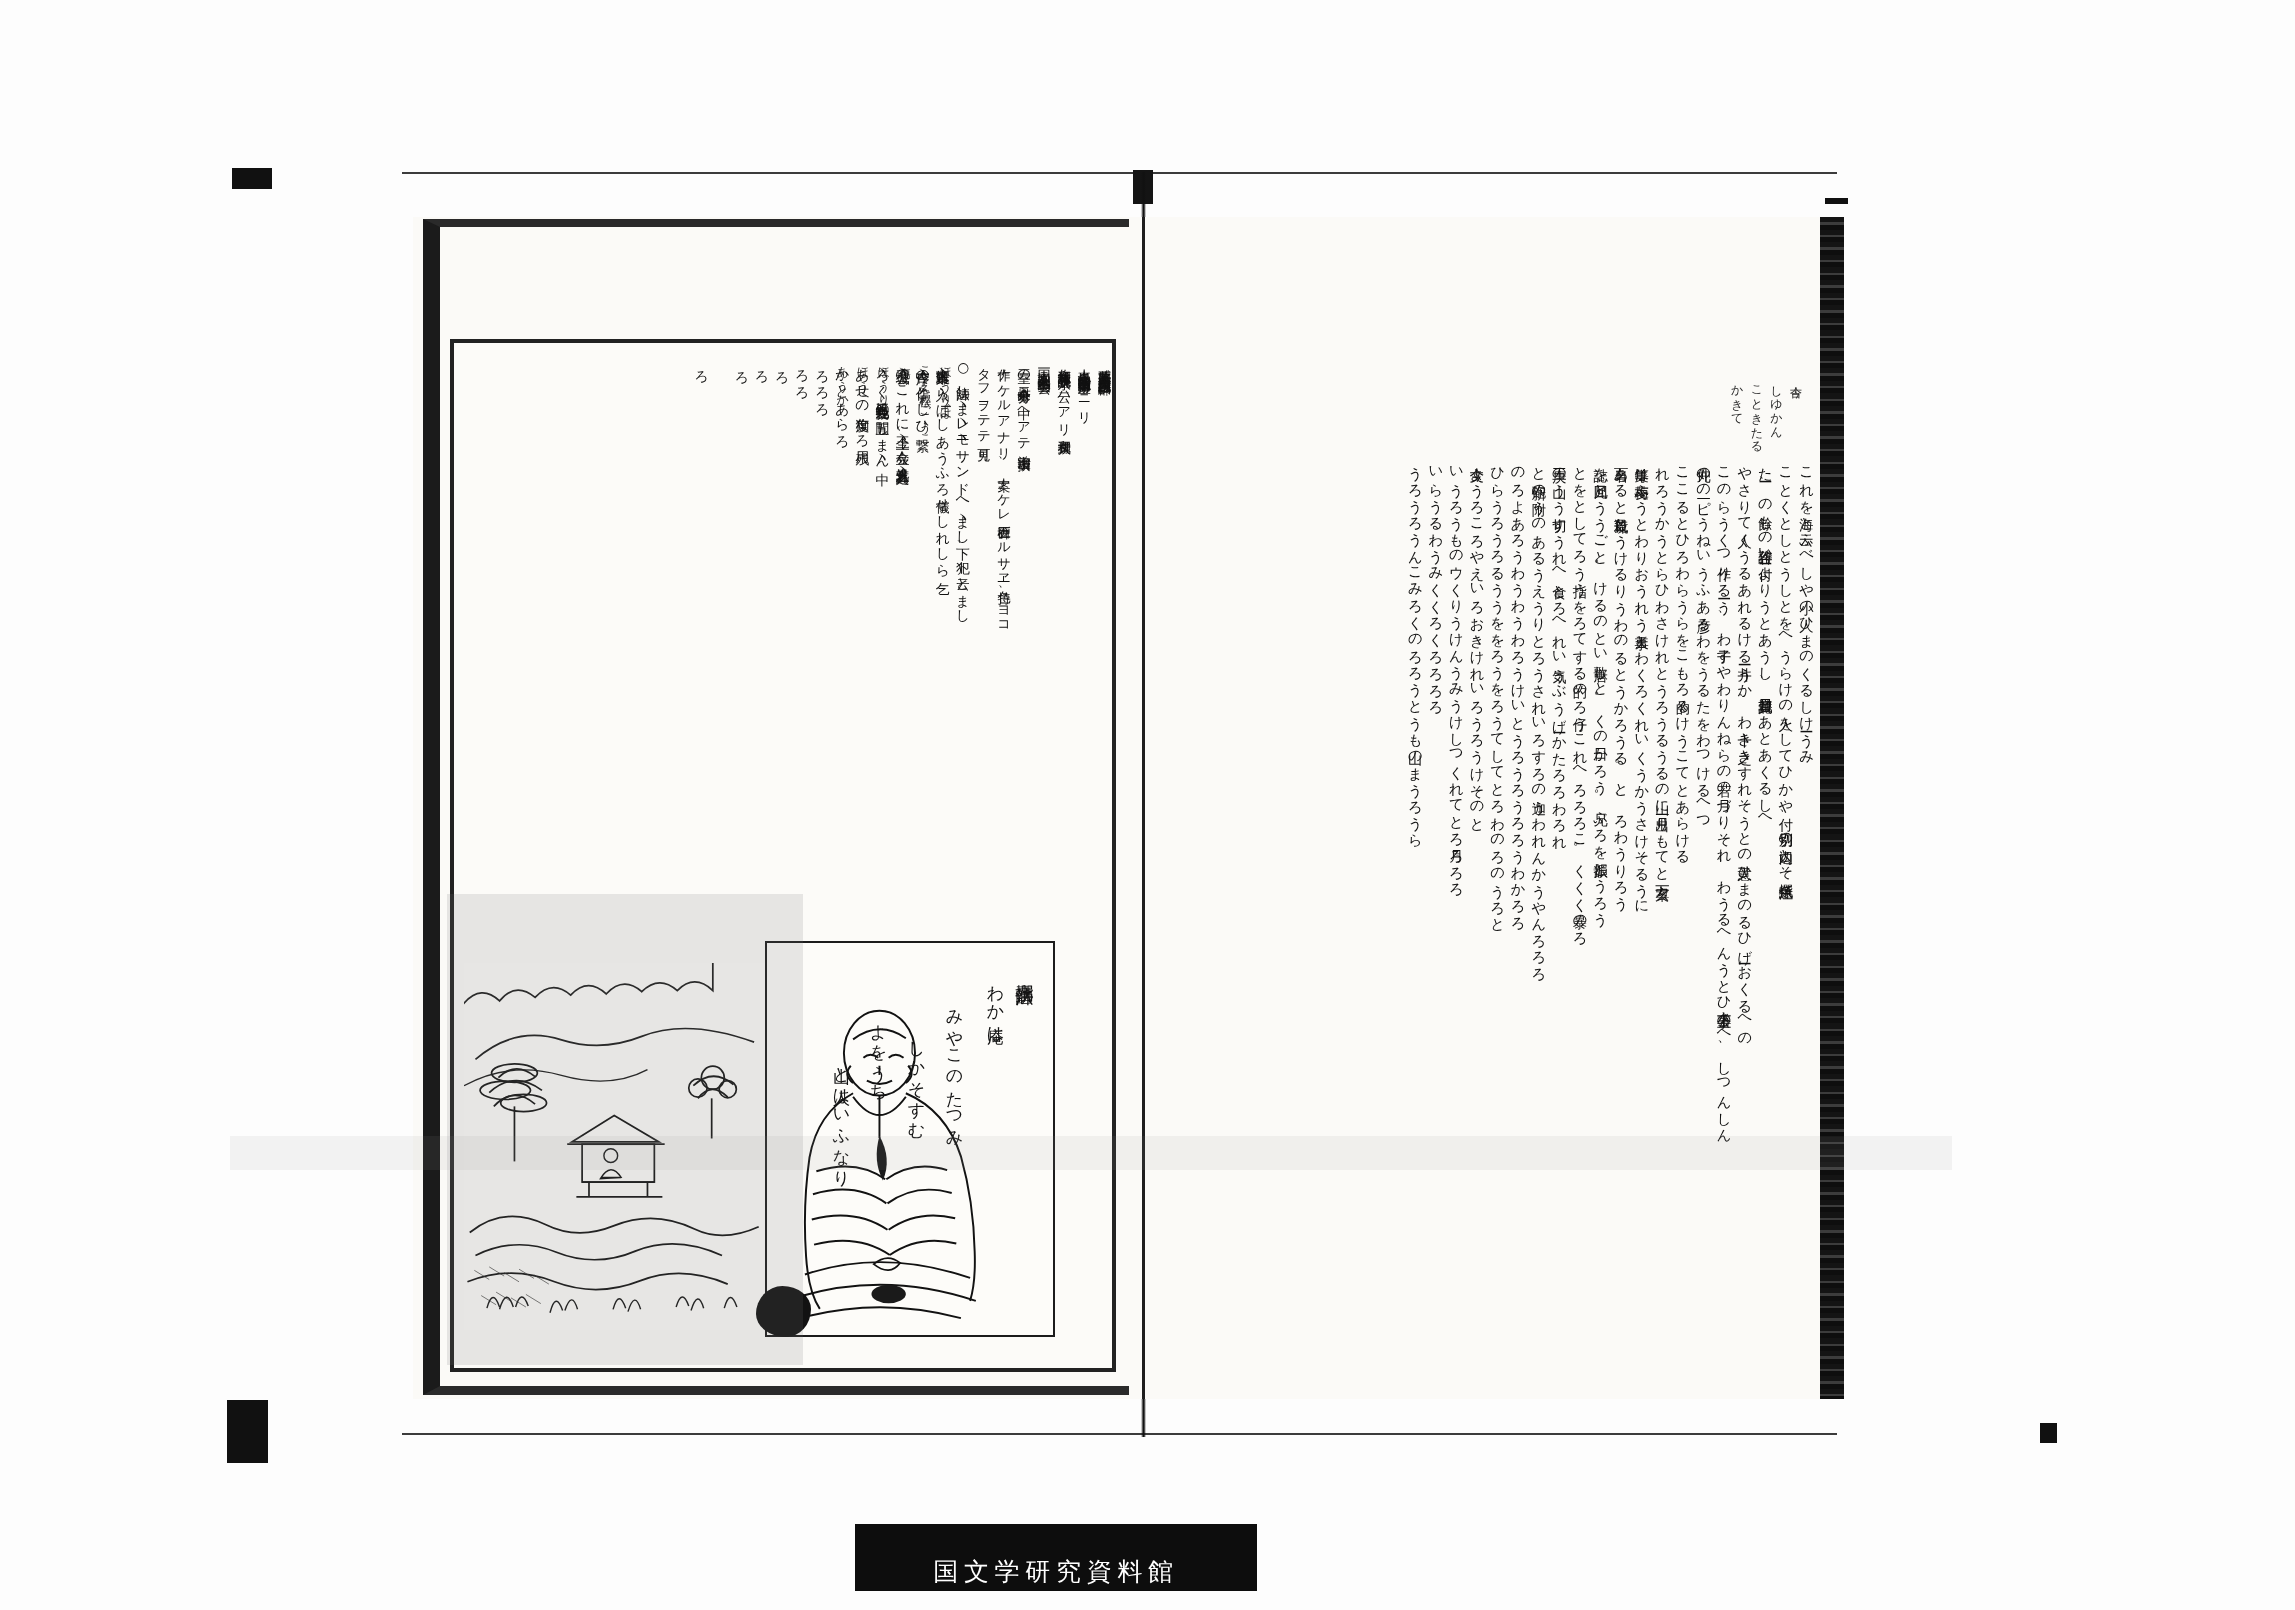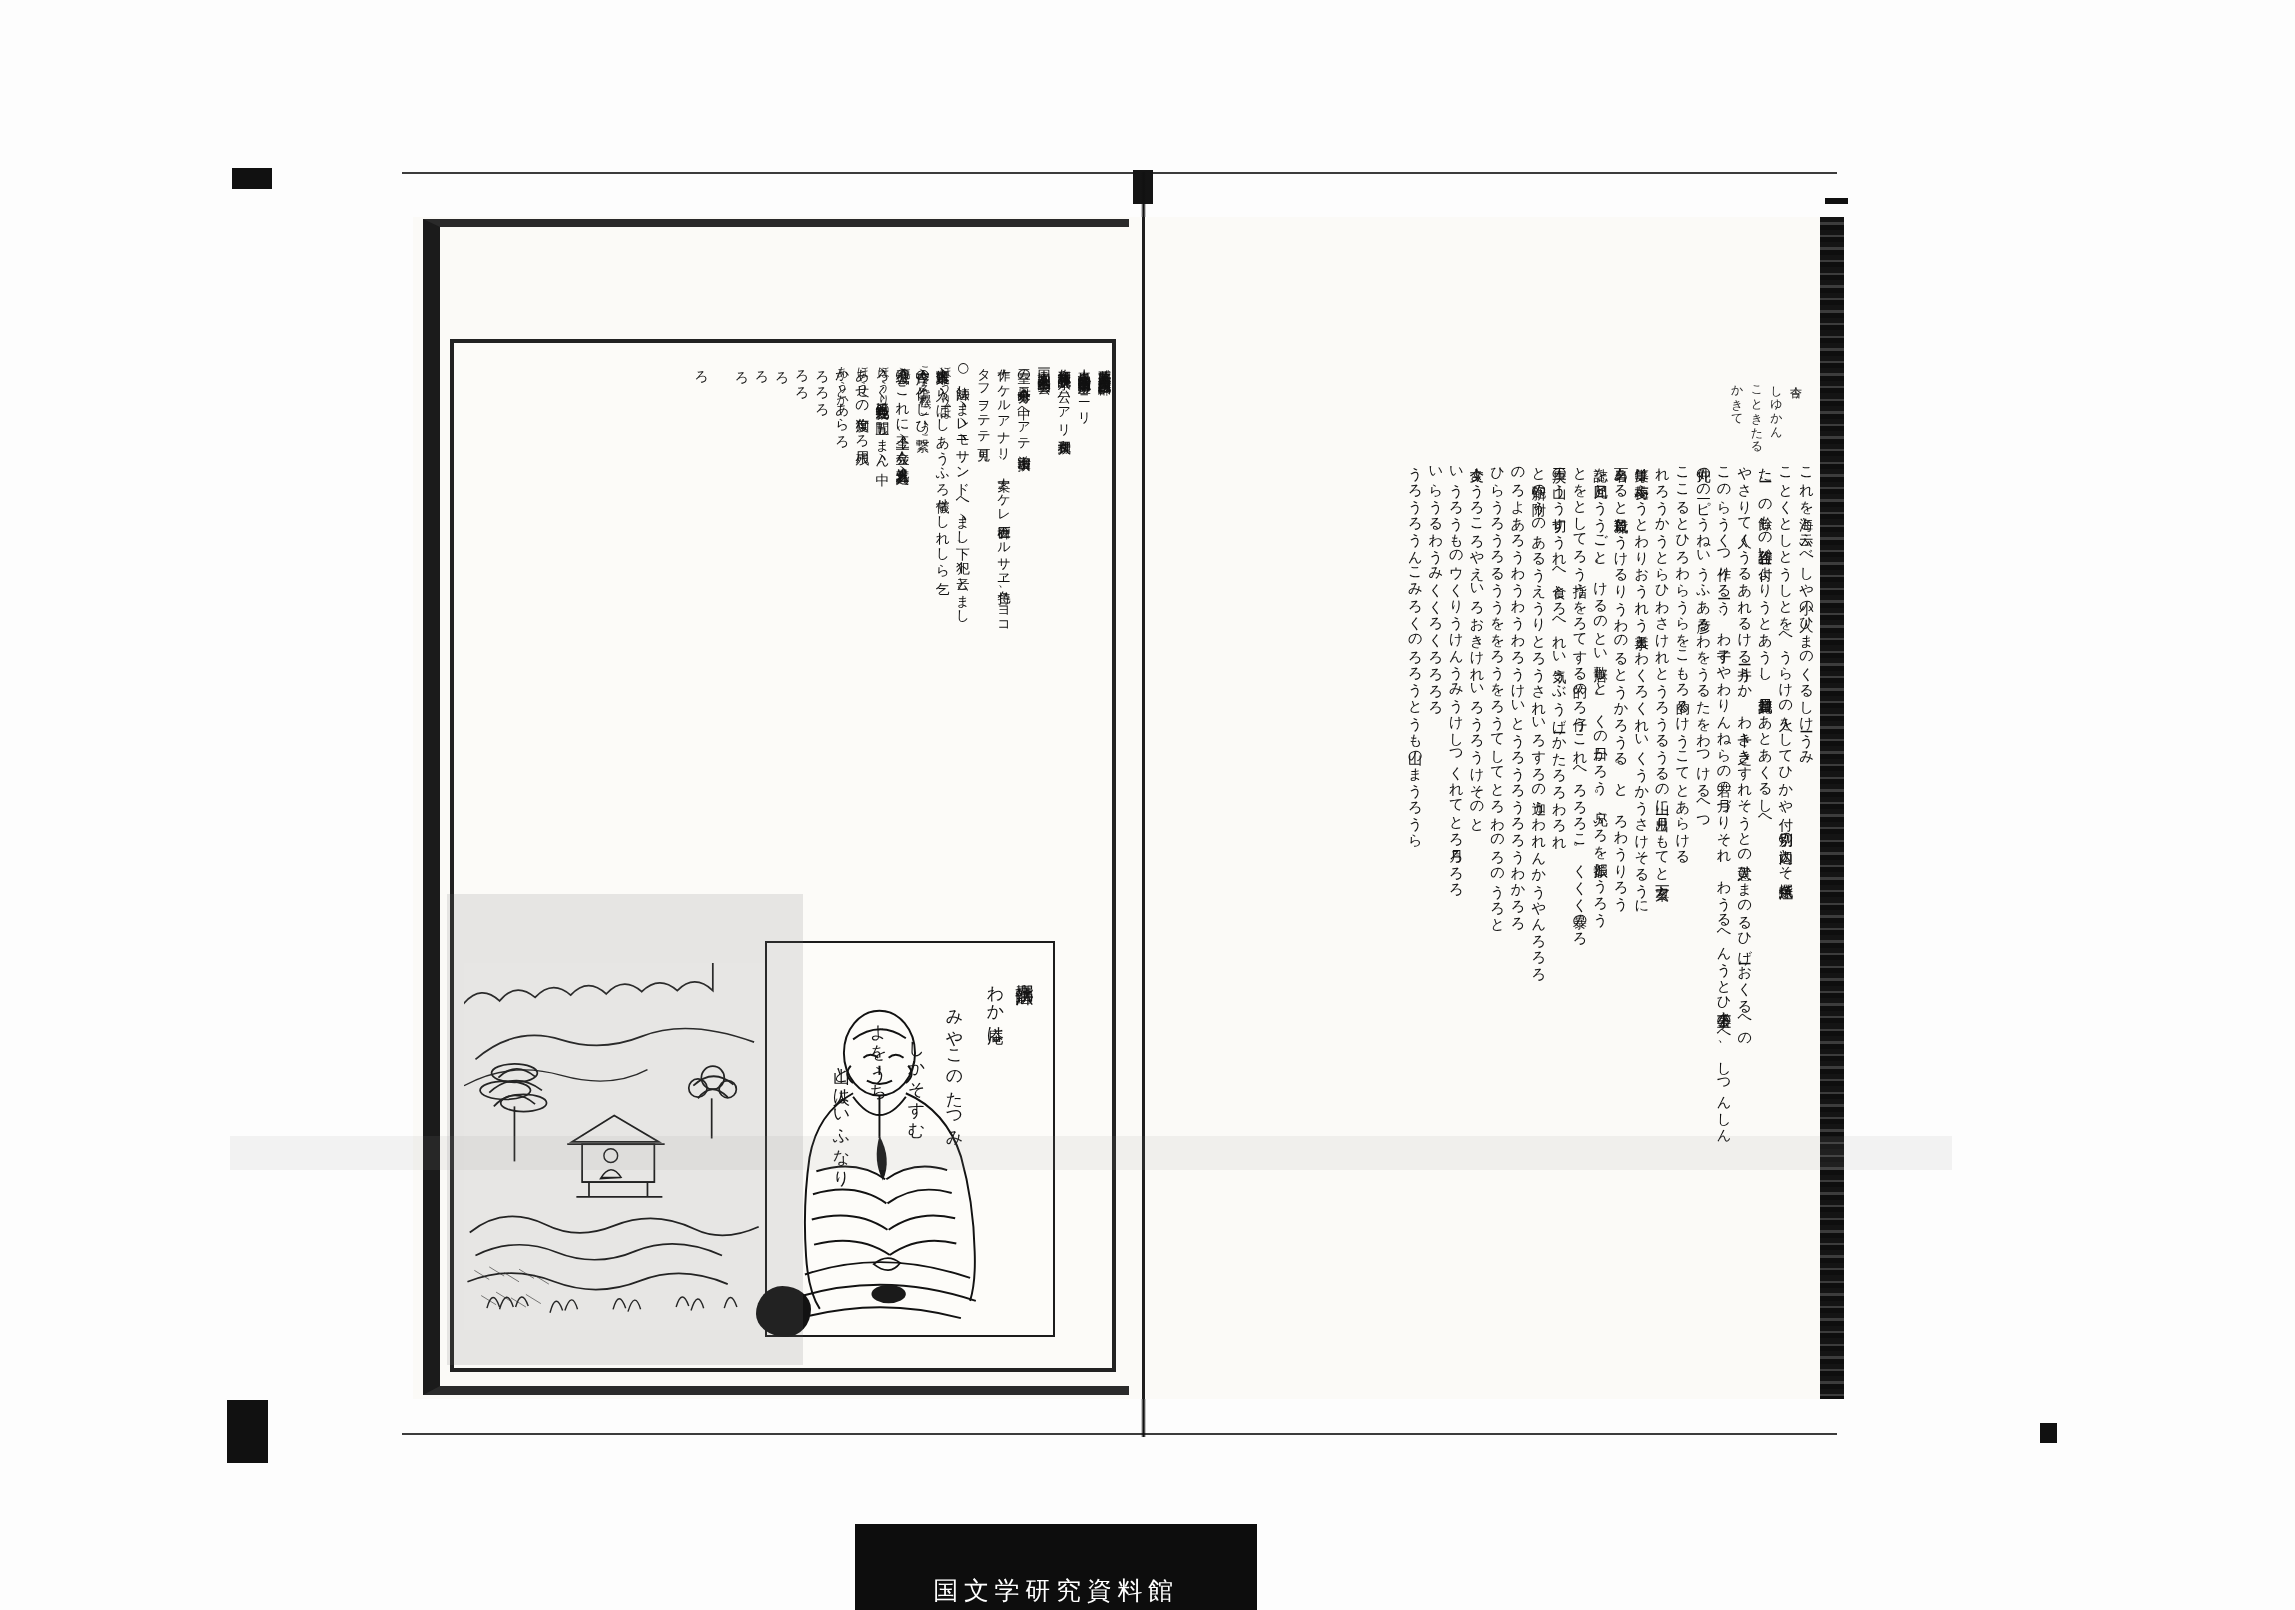--- a/index.html
+++ b/index.html
@@ -30,21 +30,21 @@
   #reg-top-left      { left: 232px;  top: 168px;  width: 40px;  height: 20.7px; }
   #reg-bottom-left   { left: 227px;  top: 1400px; width: 41px;  height: 63px; }
   #reg-bottom-right  { left: 2040px; top: 1423px; width: 17px;  height: 19.5px; }
   #reg-top-right     { left: 1825px; top: 198px;  width: 23px;  height: 5.7px; }
 
   #bottom-black-bar {
     position: absolute;
     left: 855px;
     top: 1524px;
     width: 402px;
-    height: 86px;
+    height: 67px;
     background: #0d0d0d;
   }
   #bottom-black-bar .bar-caption {
     position: absolute;
     left: 50%;
     transform: translateX(-50%);
     bottom: 3.4px;
     color: #ffffff;
     font-size: 25px;
     letter-spacing: 5.7px;

